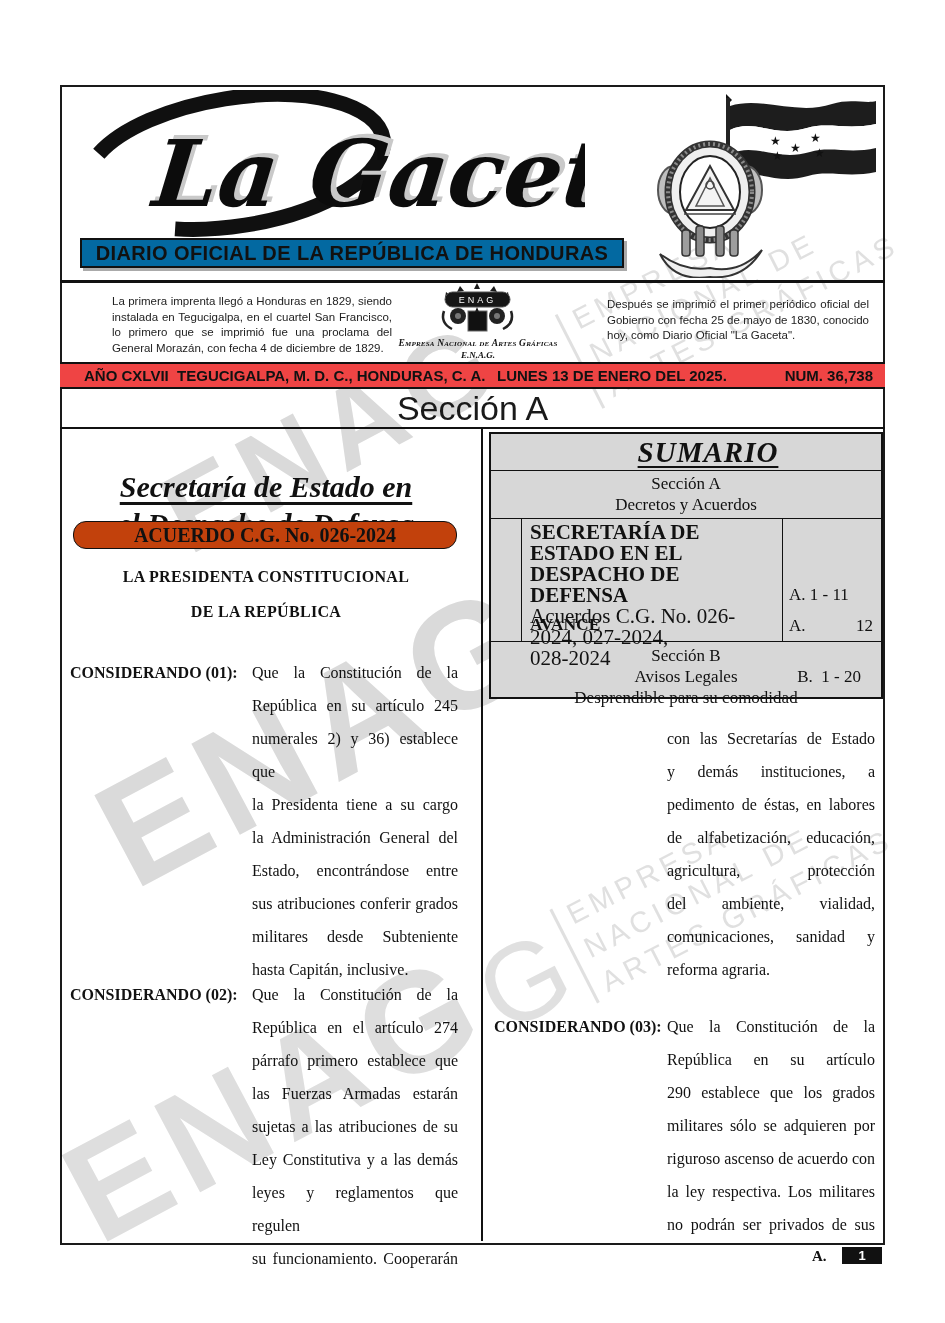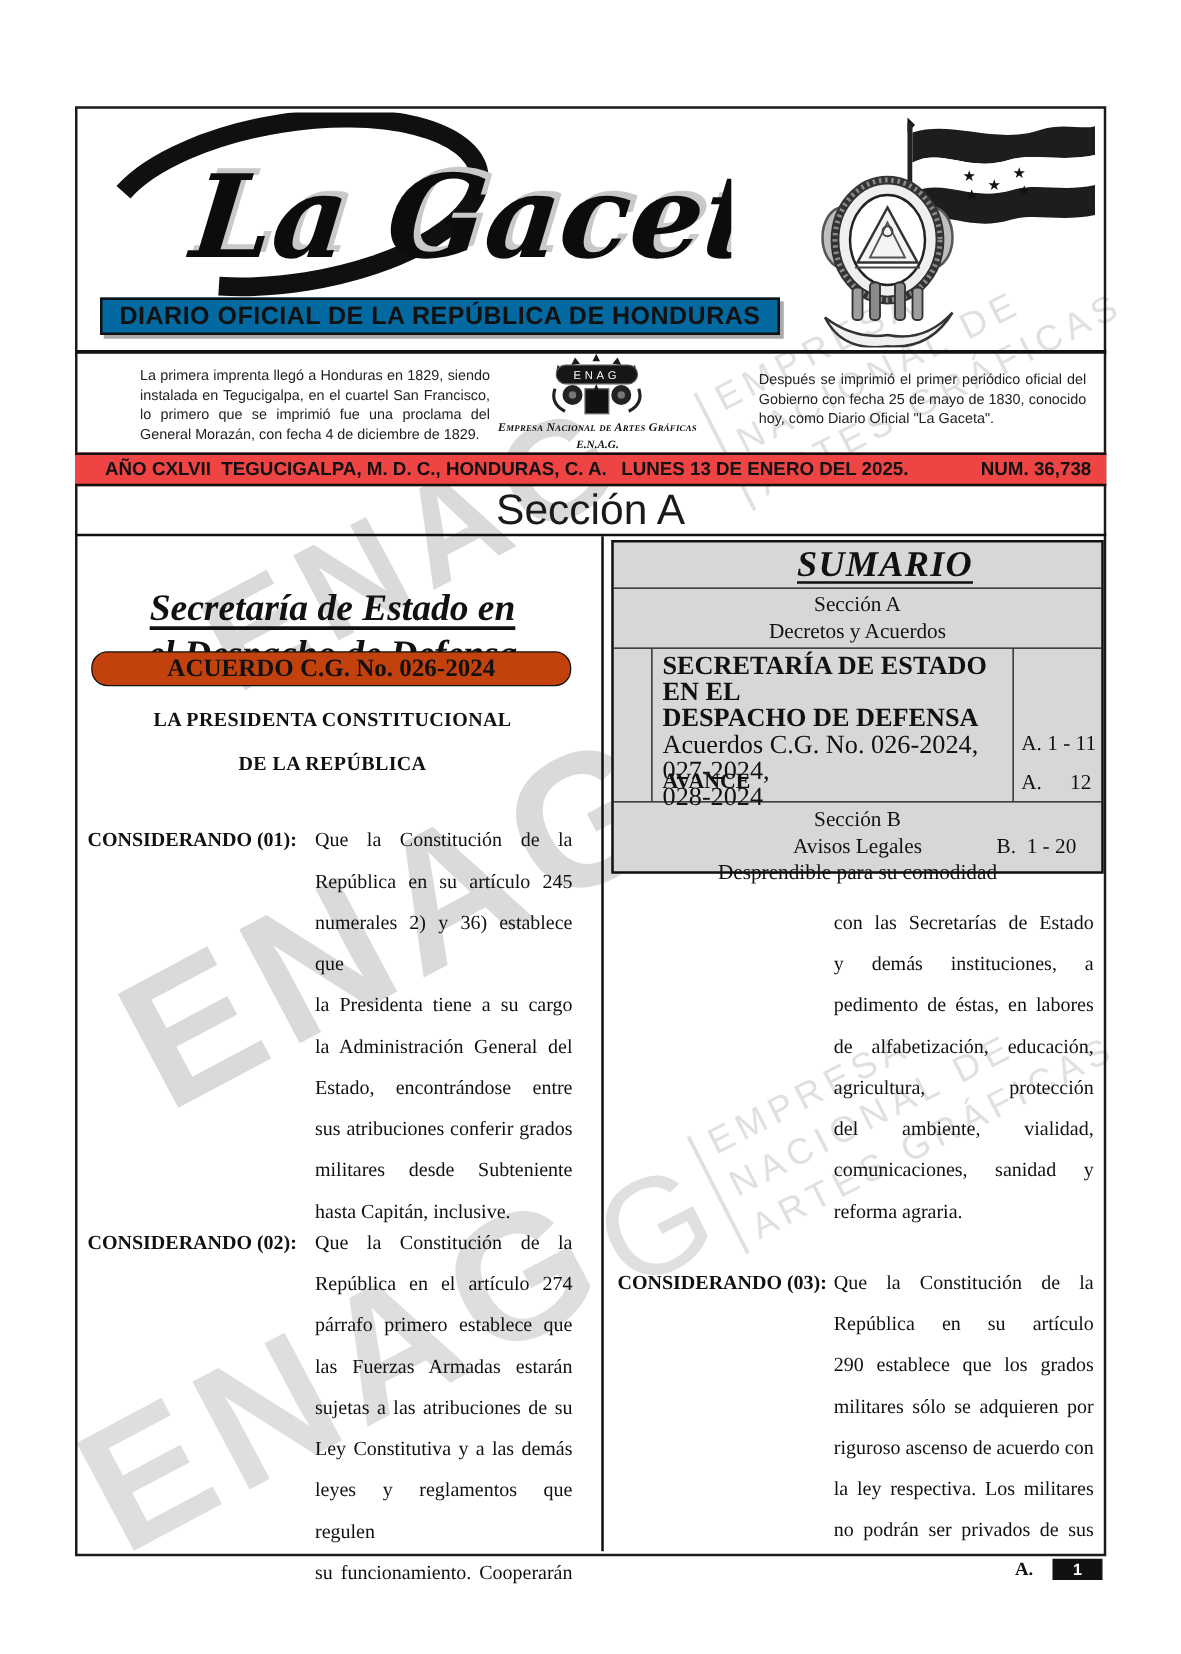--- a/index.html
+++ b/index.html
@@ -65,21 +65,21 @@
   
   .sumario{left:489px;top:432px;width:394px;height:267px;border:2px solid #111;background:#d7d7d7;box-sizing:border-box;}
   .sum-title{height:36px;border-bottom:1.5px solid #111;display:flex;align-items:center;justify-content:center;
       font-size:29px;font-weight:bold;font-style:italic;padding-left:44px;}
   .sum-title span{text-decoration:underline;text-decoration-thickness:2px;text-underline-offset:4px;letter-spacing:1px;}
   .sum-seca{border-bottom:1.5px solid #111;text-align:center;font-size:17px;line-height:21px;padding:2px 0 3px 0;}
   .sum-rows{display:flex;}
   .sum-gutter{width:30px;border-right:1.5px solid #111;}
   .sum-main{flex:1;padding:3px 8px 0 8px;font-size:21px;line-height:21px;}
   .sum-main .org{font-weight:bold;}
-  .sum-pages{width:70px;border-left:1.5px solid #111;position:relative;font-size:17px;}
+  .sum-pages{width:70px;border-left:1.5px solid #111;position:relative;font-size:17px;padding-left:28px;}
   .row1{height:89px;} .row2{height:33px;border-bottom:0;}
   .rowwrap{border-bottom:1.5px solid #111;}
   .p111{position:absolute;left:6px;bottom:3px;white-space:nowrap;}
   .avance{font-weight:bold;font-size:17.5px;padding:6px 0 0 8px;}
   .p12{position:absolute;left:6px;right:8px;bottom:5px;display:flex;justify-content:space-between;}
   .sum-secb{text-align:center;font-size:17px;line-height:21px;padding-top:3px;}
   .avisos-row{position:relative;}
   .avisos-pages{position:absolute;right:20px;top:0;white-space:pre;}
   
   .foot-letter{left:812px;top:1248px;font-weight:bold;font-size:15px;}

